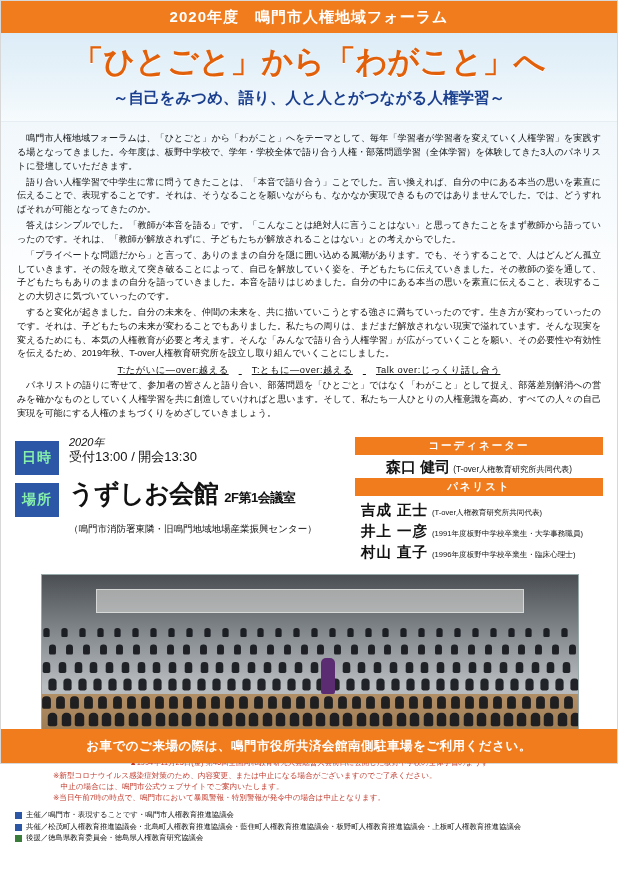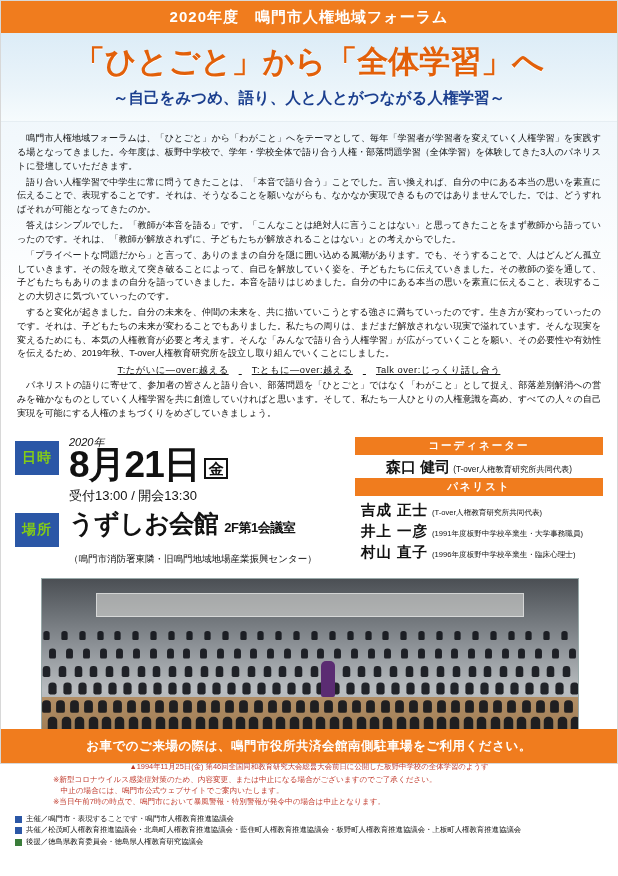--- a/index.html
+++ b/index.html
@@ -80,21 +80,21 @@
   .info-left{
     width:330px;
   }
   .row{
     display:flex;
     align-items:flex-start;
     margin-bottom:2px;
   }
   .tag{
     background:#2b57a6;
-    color:#84cc16;
+    color:#86efac;
     font-size:14px;
     font-weight:bold;
     width:44px;
     min-width:44px;
     height:34px;
     display:flex;align-items:center;justify-content:center;
     letter-spacing:1px;
     margin-top:6px;
   }
   .date-block{
@@ -270,21 +270,21 @@
 </head>
 <body>
 
 <div class="poster">
 
   <div class="top-banner">
     <div class="bar-title">2020年度　鳴門市人権地域フォーラム</div>
   </div>
 
   <div class="title-area">
-    <div class="main-title">「ひとごと」から「全体学習」へ</div>
+    <div class="main-title">「ひとごと」から「わがこと」へ</div>
     <div class="sub-title">～自己をみつめ、語り、人と人とがつながる人権学習～</div>
   </div>
 
   <div class="body-text">
     <p>鳴門市人権地域フォーラムは、「ひとごと」から「わがこと」へをテーマとして、毎年「学習者が学習者を変えていく人権学習」を実践する場となってきました。今年度は、板野中学校で、学年・学校全体で語り合う人権・部落問題学習（全体学習）を体験してきた3人のパネリストに登壇していただきます。</p>
     <p>語り合い人権学習で中学生に常に問うてきたことは、「本音で語り合う」ことでした。言い換えれば、自分の中にある本当の思いを素直に伝えることで、表現することです。それは、そうなることを願いながらも、なかなか実現できるものではありませんでした。では、どうすればそれが可能となってきたのか。</p>
     <p>答えはシンプルでした。「教師が本音を語る」です。「こんなことは絶対人に言うことはない」と思ってきたことをまず教師から語っていったのです。それは、「教師が解放されずに、子どもたちが解放されることはない」との考えからでした。</p>
     <p>「プライベートな問題だから」と言って、ありのままの自分を隠に囲い込める風潮があります。でも、そうすることで、人はどんどん孤立していきます。その殻を敢えて突き破ることによって、自己を解放していく姿を、子どもたちに伝えていきました。その教師の姿を通して、子どもたちもありのままの自分を語っていきました。本音を語りはじめました。自分の中にある本当の思いを素直に伝えること、表現することの大切さに気づいていったのです。</p>
     <p>すると変化が起きました。自分の未来を、仲間の未来を、共に描いていこうとする強さに満ちていったのです。生き方が変わっていったのです。それは、子どもたちの未来が変わることでもありました。私たちの周りは、まだまだ解放されない現実で溢れています。そんな現実を変えるためにも、本気の人権教育が必要と考えます。そんな「みんなで語り合う人権学習」が広がっていくことを願い、その必要性や有効性を伝えるため、2019年秋、T-over人権教育研究所を設立し取り組んでいくことにしました。</p>
     <p class="tline noindent">
@@ -295,24 +295,20 @@
     <p>パネリストの語りに寄せて、参加者の皆さんと語り合い、部落問題を「ひとごと」ではなく「わがこと」として捉え、部落差別解消への営みを確かなものとしていく人権学習を共に創造していければと思います。そして、私たち一人ひとりの人権意識を高め、すべての人々の自己実現を可能にする人権のまちづくりをめざしていきましょう。</p>
   </div>
 
   <div class="info">
     <div class="info-left">
 
       <div class="row">
         <div class="tag">日時</div>
         <div class="date-block">
           <div class="date-year">2020年</div>
-          <div class="date-main">
-            <span>8月21日</span>
-            <span class="dow">金</span>
-          </div>
           <div class="time-line">受付13:00 / 開会13:30</div>
         </div>
       </div>
 
       <div class="row">
         <div class="tag">場所</div>
         <div class="place-block">
           <div class="place-main">
             <span>うずしお会館</span>
             <span class="room">2F第1会議室</span>

